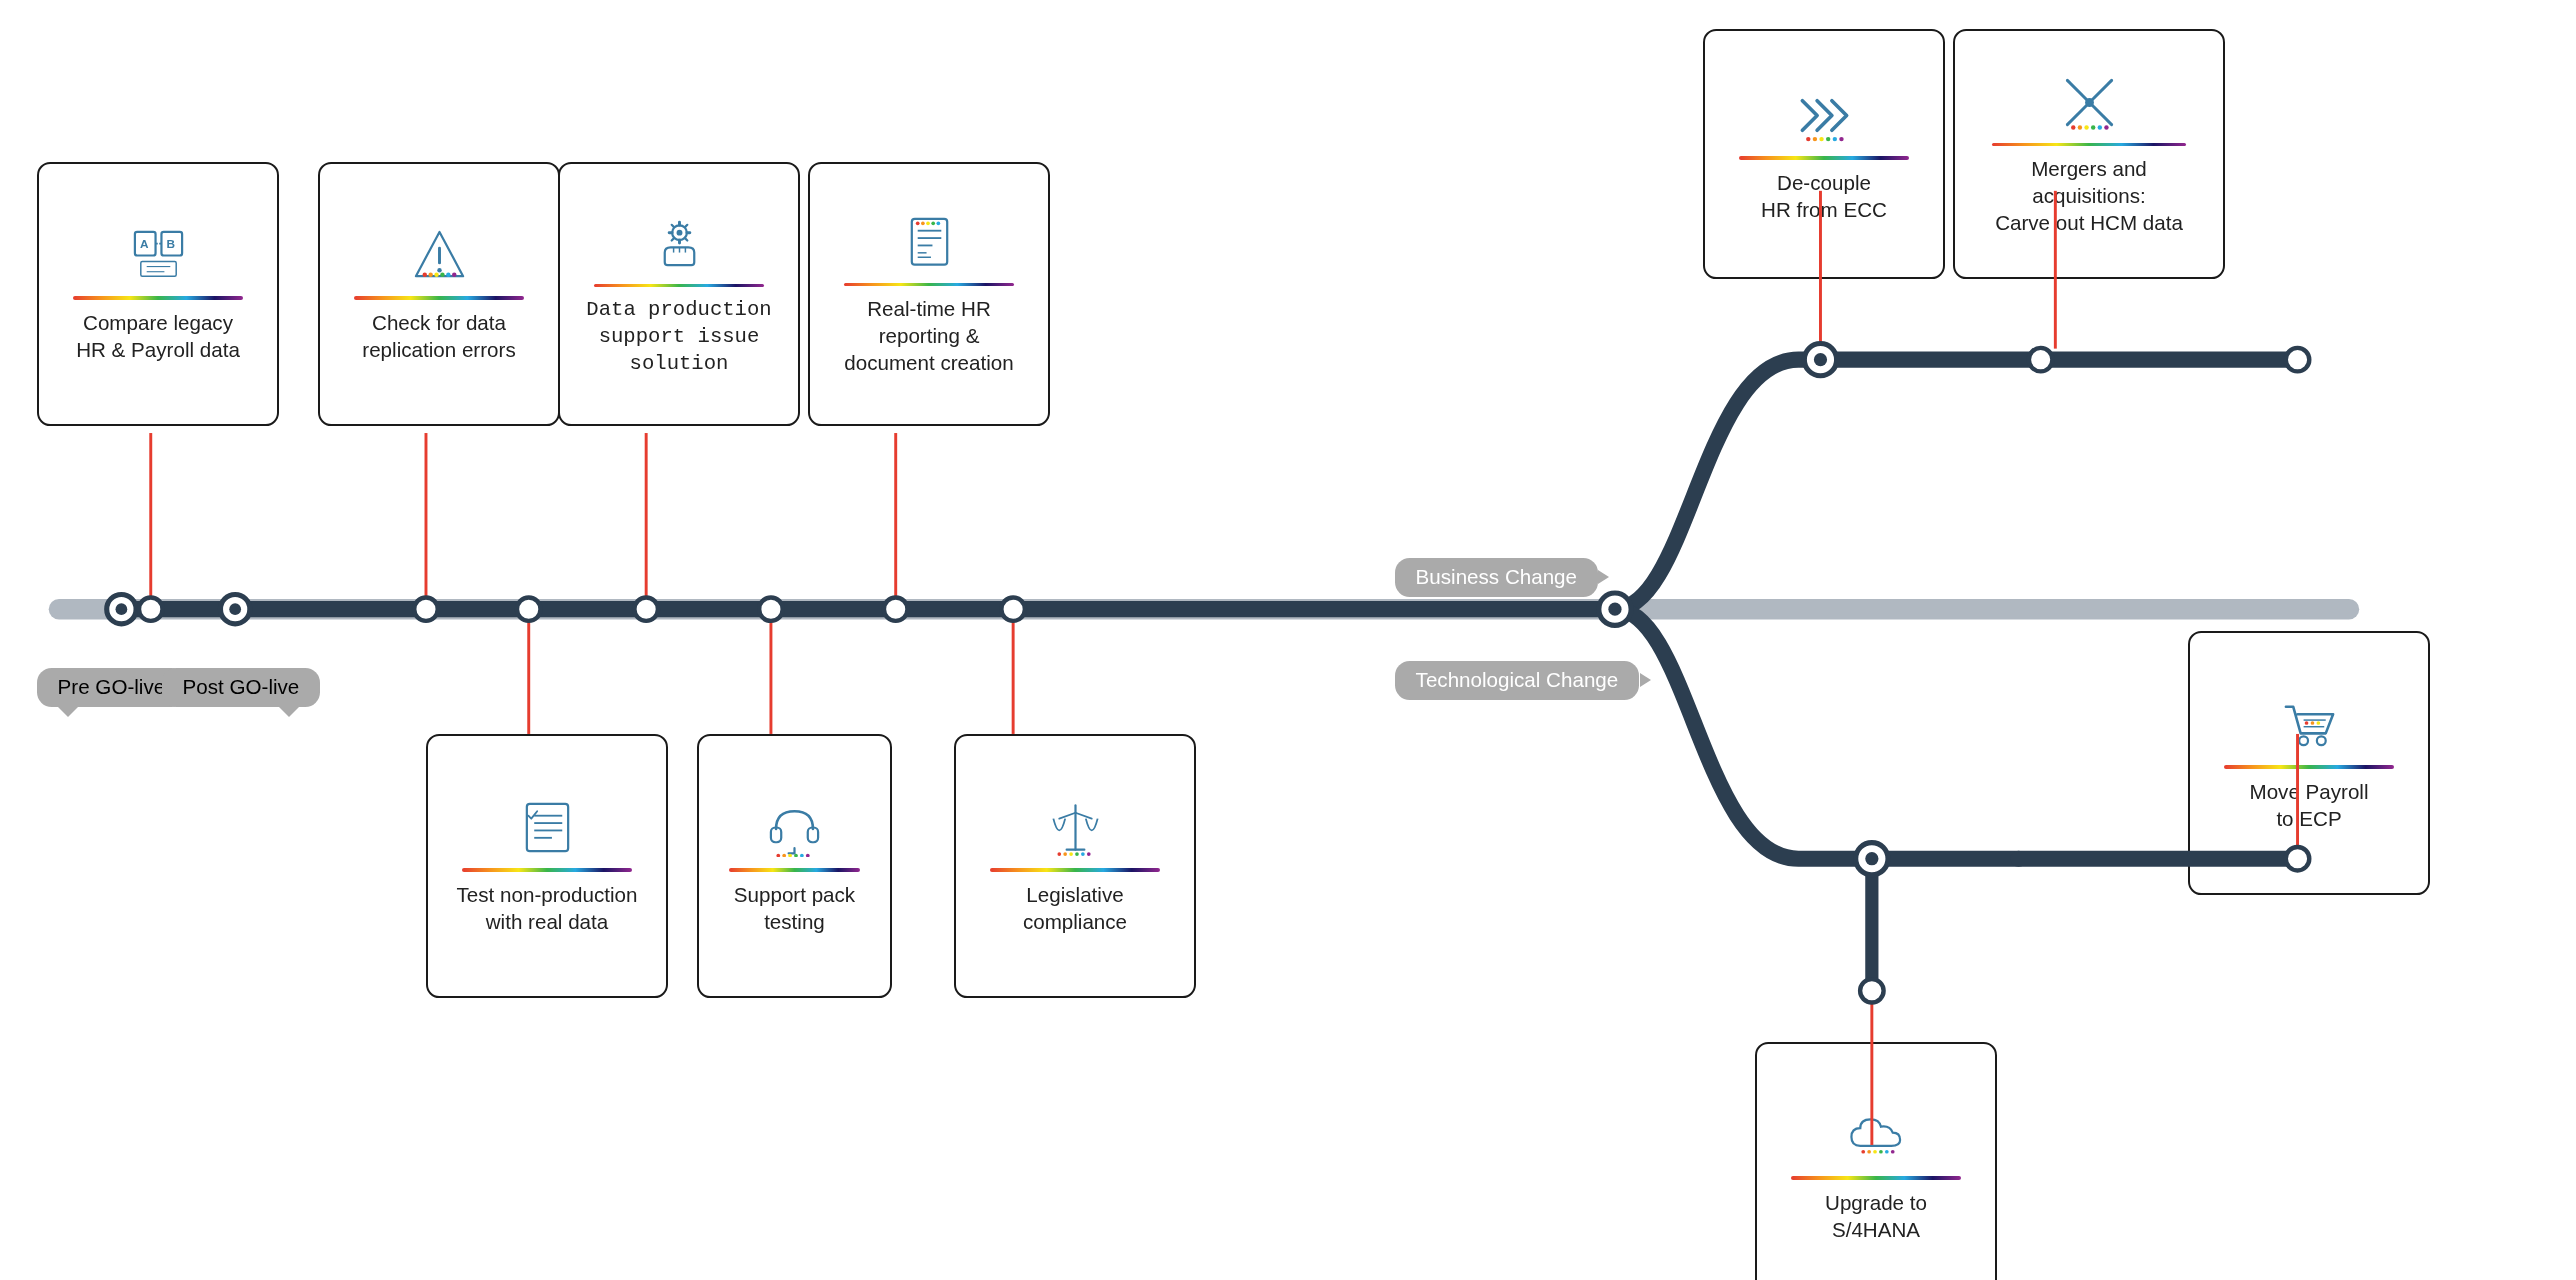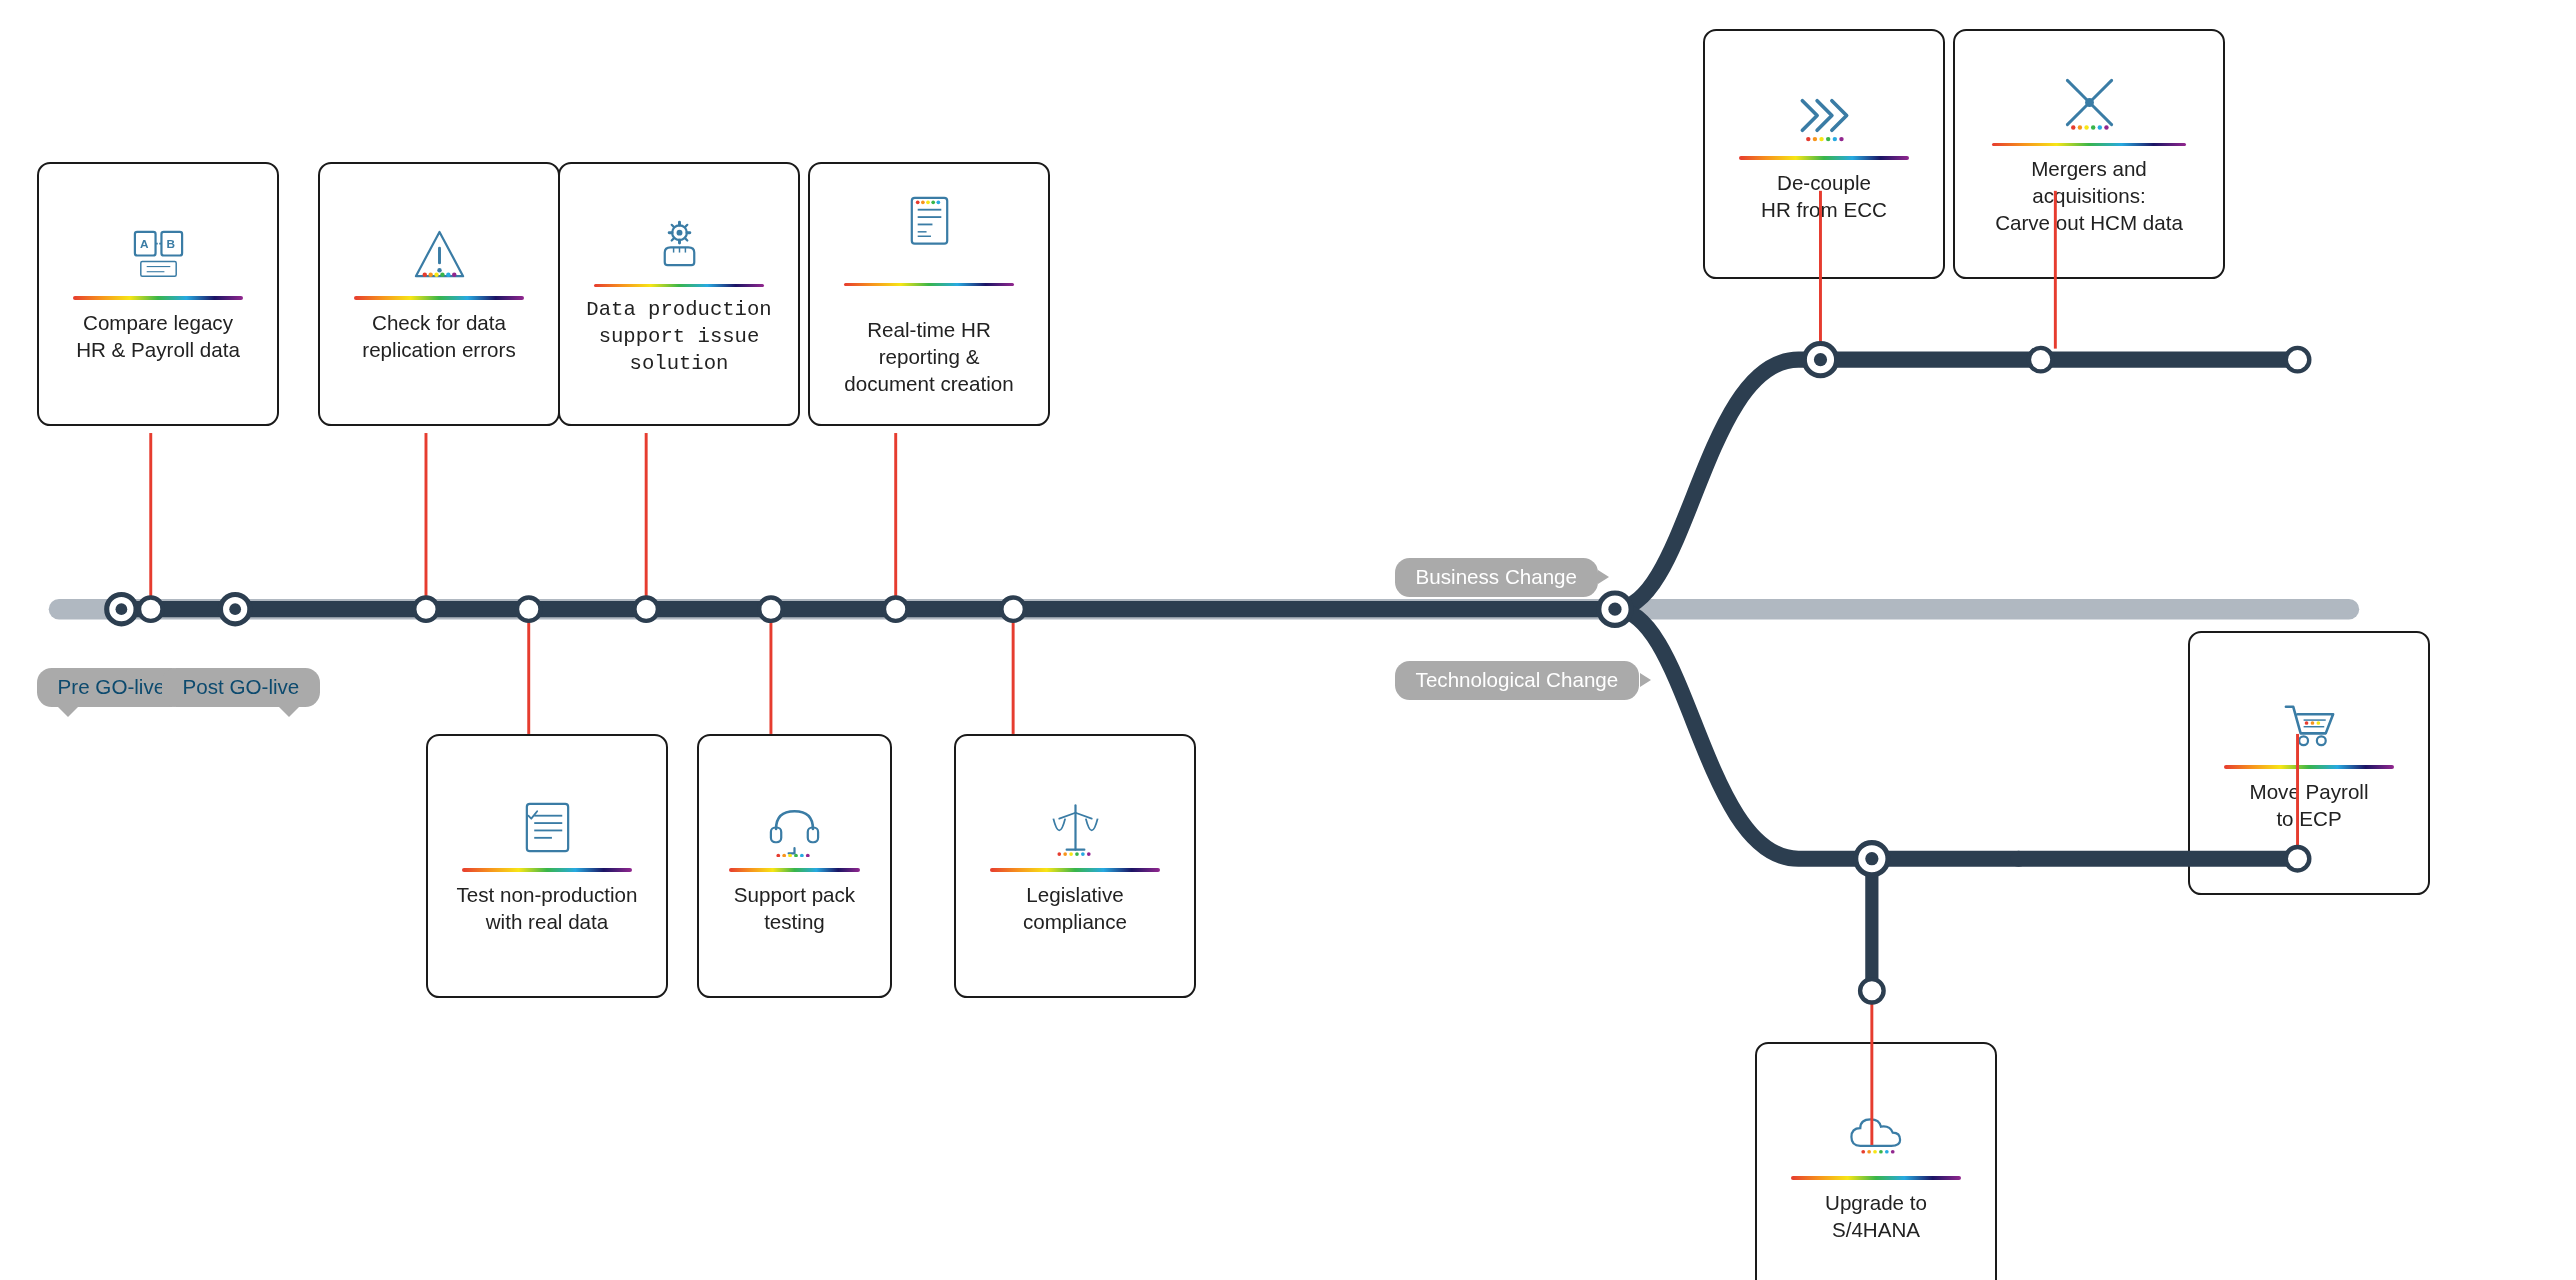--- a/index.html
+++ b/index.html
@@ -52,21 +52,21 @@
     
     .card svg {
       width: 59px;
       height: 59px;
     }
 
     
     .phase-label {
       position: absolute;
       background: #aaa;
-      color: #0c4a6e;
+      color: #000000;
       border-radius: 14.7px;
       padding: 7.3px 20.6px;
       font-size: 20.6px;
       font-weight: 500;
     }
 
     .phase-label::after {
       content: '';
       position: absolute;
       border: 10.3px solid transparent;
@@ -230,21 +230,21 @@
         <line x1="40" y1="48" x2="40" y2="55" stroke="#3a7ca5" stroke-width="2"></line>
         <line x1="48" y1="48" x2="48" y2="55" stroke="#3a7ca5" stroke-width="2"></line>
       </svg>
     </div>
     <div class="rainbow-bar"></div>
     <div class="card-label" style="white-space:pre-line;">Data production
 support issue
 solution</div>
   </div>
 
-  <div class="card" style="left:808px; top:162px; width:242px; min-height:264px;gap:21px;">
+  <div class="card" style="left:808px; top:162px; width:242px; min-height:264px;">
     <div>
       <svg viewBox="0 0 80 80" width="59" height="59">
         <rect x="16" y="8" width="48" height="62" rx="4" fill="none" stroke="#3a7ca5" stroke-width="3"></rect>
         <line x1="24" y1="24" x2="56" y2="24" stroke="#3a7ca5" stroke-width="2.5"></line>
         <line x1="24" y1="34" x2="56" y2="34" stroke="#3a7ca5" stroke-width="2.5"></line>
         <line x1="24" y1="44" x2="44" y2="44" stroke="#3a7ca5" stroke-width="2.5"></line>
 
         <circle cx="24" cy="14" r="2.5" fill="#e63c2f"></circle>
         <circle cx="31" cy="14" r="2.5" fill="#f7941d"></circle>
         <circle cx="38" cy="14" r="2.5" fill="#f7e616"></circle>

